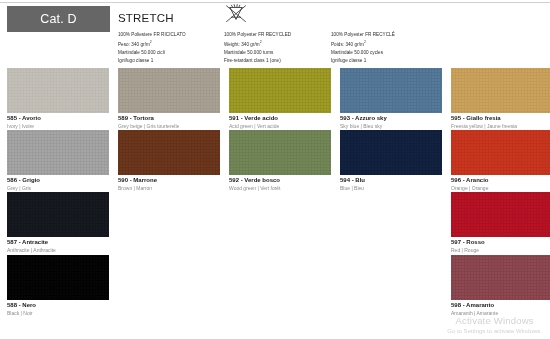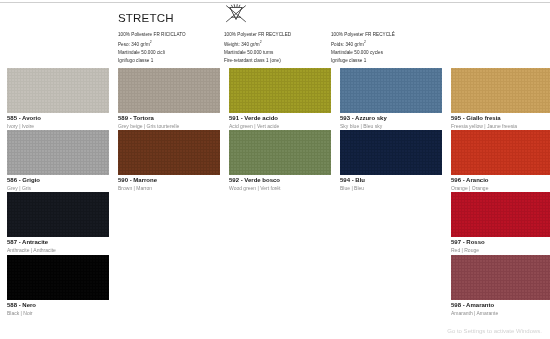--- a/index.html
+++ b/index.html
@@ -127,20 +127,23 @@
     margin-top: 1px;
   }
 </style>
 </head>
 <body>
 
 <div id="page">
 
   <div class="top-rule"></div>
 
+  <div class="cat-badge">
+    <span>Cat. D</span>
+  </div>
 
   <div class="stretch-title">STRETCH</div>
 
   <div class="care-icon">
     <svg viewBox="0 0 28 24" width="28" height="24" aria-hidden="true">
       <g stroke="#2b2b2b" stroke-width="0.8" fill="none" stroke-linecap="round">
         <path d="M8 4.5 L14 16.5 L20 4.5"></path>
         <path d="M8 4.5 L20 4.5"></path>
         <path d="M9.5 2.2 L10.6 4.2 M12.2 1.6 L12.8 4.0 M15.2 1.6 L14.9 4.0 M17.8 2.2 L16.9 4.2"></path>
         <path d="M9.4 14.2 L18.6 14.2"></path>
@@ -266,16 +269,17 @@
       <div class="swatch" style="left: 451px; top: 255px;">
         <div class="chip" style="background: rgb(176, 100, 106);">
           <div class="weave" style="background-image: radial-gradient(rgb(126, 60, 68) 48%, transparent 52%), radial-gradient(rgb(126, 60, 68) 48%, transparent 52%); background-size: 3px 3px, 3px 3px; background-position: 0px 0px, 1.5px 1.5px; opacity: 0.85;"></div>
         </div>
         <div class="chip-label">598 - Amaranto</div>
         <div class="chip-sub">Amaranth | Amarante</div>
       </div>
     </div>
 
   <div class="watermark">
+    <div class="wm-title">Activate Windows</div>
     <div class="wm-sub">Go to Settings to activate Windows.</div>
   </div>
 
 </div>
 
 </body></html>

